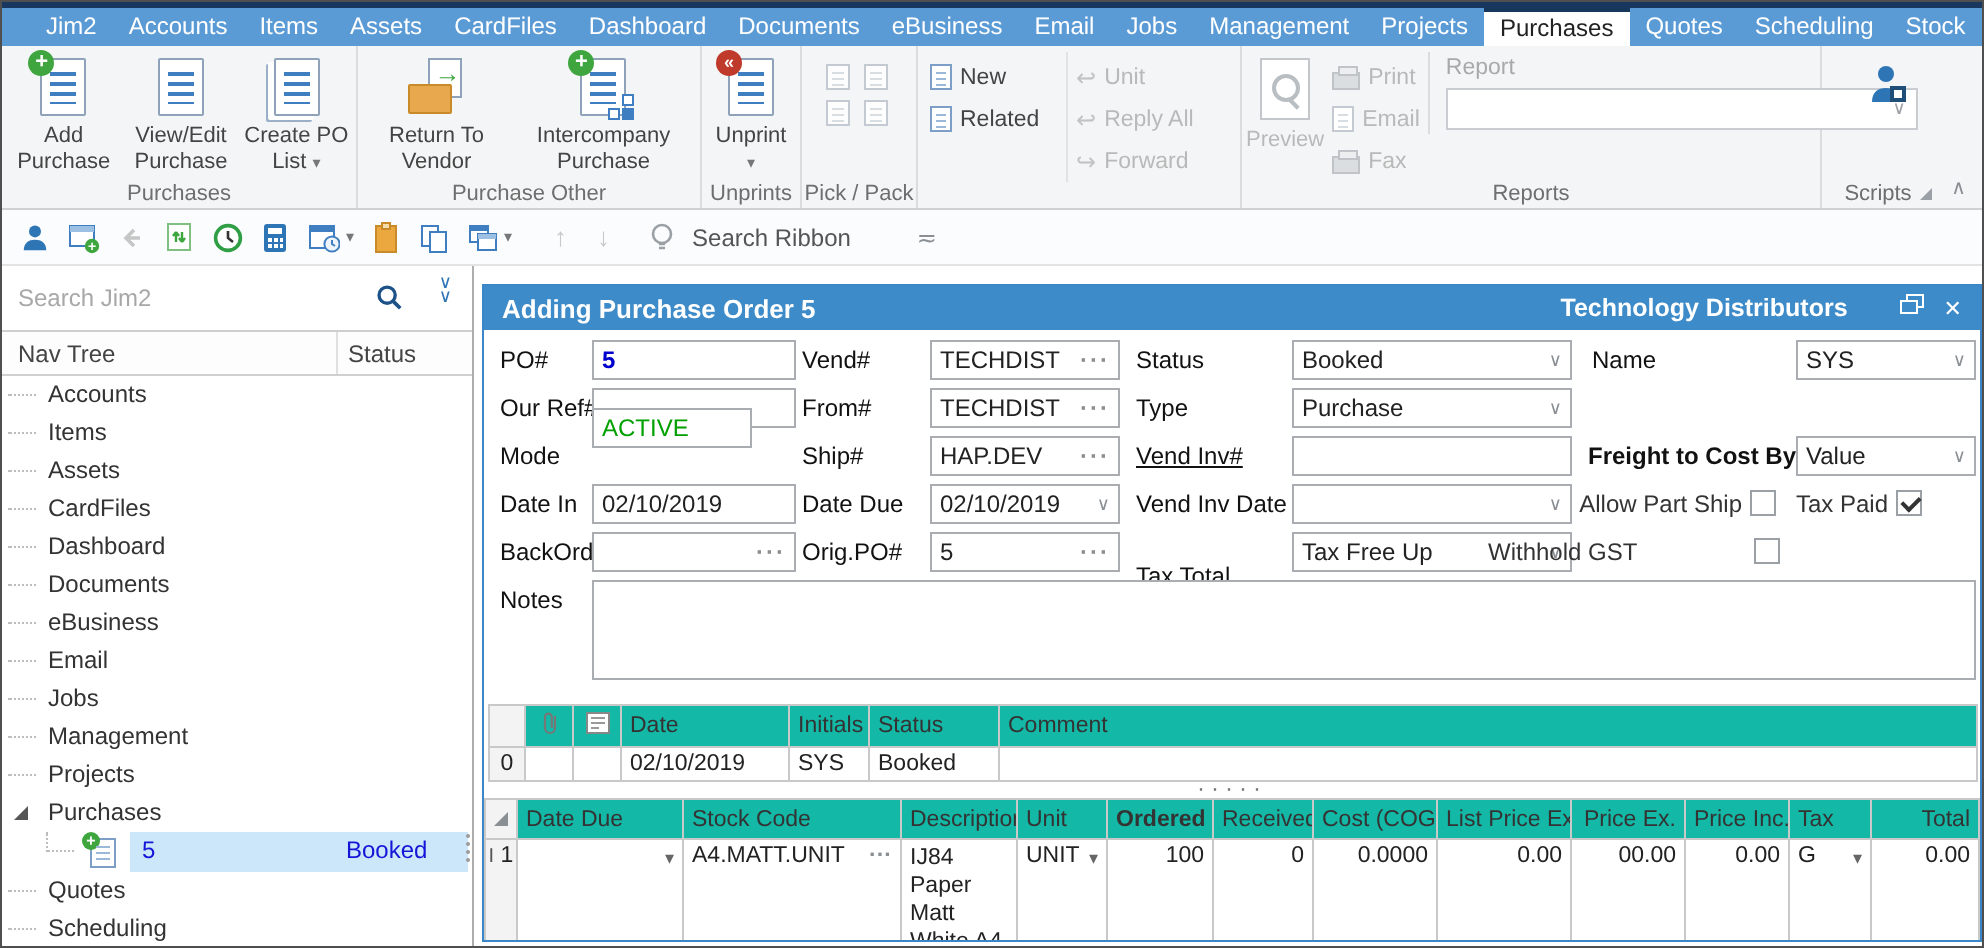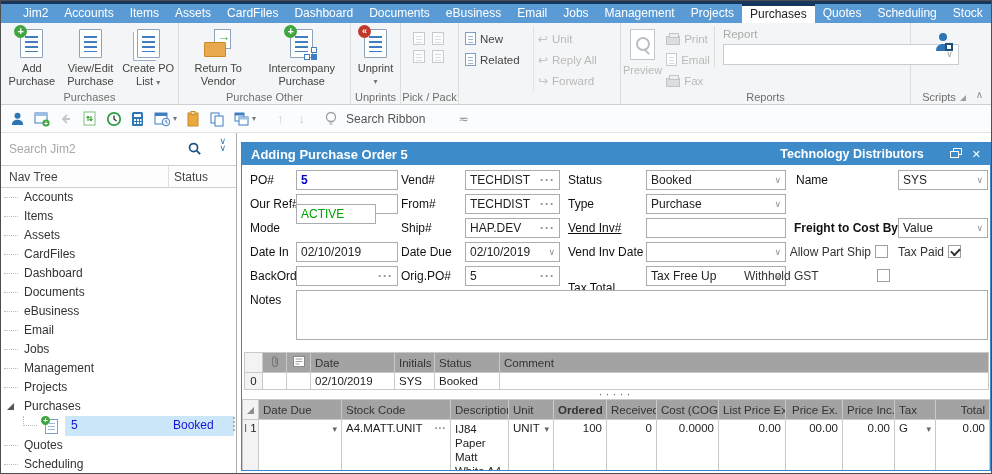--- a/index.html
+++ b/index.html
@@ -96,21 +96,21 @@
   .ffield { position:absolute; height:20px; line-height:18px; border:1px solid #a9adb2; background:#fff; font-size:12px; padding:0 4px; color:#222; white-space:nowrap; overflow:hidden; }
   .ffield .ell { position:absolute; right:4px; top:0; color:#8a8f94; font-weight:bold; letter-spacing:1px; }
   .ffield .fdd { position:absolute; right:4px; top:5px; color:#8a8f94; font-size:9px; line-height:9px; }
   .val-blue { color:#0000cc; font-weight:bold; }
   .val-green { color:#00a000; }
   .cb { position:absolute; width:13px; height:13px; border:1px solid #9aa0a6; background:#fff; }
   .cb.checked::after { content:""; position:absolute; left:2px; top:2px; width:7px; height:4px; border-left:2px solid #333; border-bottom:2px solid #333; transform:rotate(-45deg); }
   .notes-box { position:absolute; border:1px solid #a9adb2; background:#fff; }
 
   table.grid { position:absolute; border-collapse:collapse; table-layout:fixed; font-size:11.5px; color:#222; }
-  table.grid th { font-weight:normal; text-align:left; border:1px solid #c9c9c9; background:#a3a3a3; padding:2px 4px; height:20px; color:#333; white-space:nowrap; overflow:hidden; }
+  table.grid th { font-weight:normal; text-align:left; border:1px solid #c9c9c9; background:#14b8a6; padding:2px 4px; height:20px; color:#333; white-space:nowrap; overflow:hidden; }
   table.grid td { border:1px solid #c9c9c9; background:#fff; padding:2px 4px; vertical-align:top; white-space:nowrap; overflow:hidden; }
   table.grid .rowhdr { background:#f3f3f3; text-align:center; padding:2px 1px; }
   table.grid .num { text-align:right; }
   table.grid th.num { text-align:right; }
   table.grid th.b { font-weight:bold; }
   .cell-dd { float:right; color:#666; font-size:9px; margin-top:2px; }
   .cell-ell { float:right; color:#8a8f94; font-weight:bold; }
   .wrapcell { white-space:normal !important; line-height:14px; }
   .gsplit { position:absolute; text-align:center; color:#777; font-size:12px; letter-spacing:3px; line-height:6px; }
   .exp-tri { display:inline-block; width:0; height:0; border-bottom:7px solid #8a8f94; border-left:7px solid transparent; }

